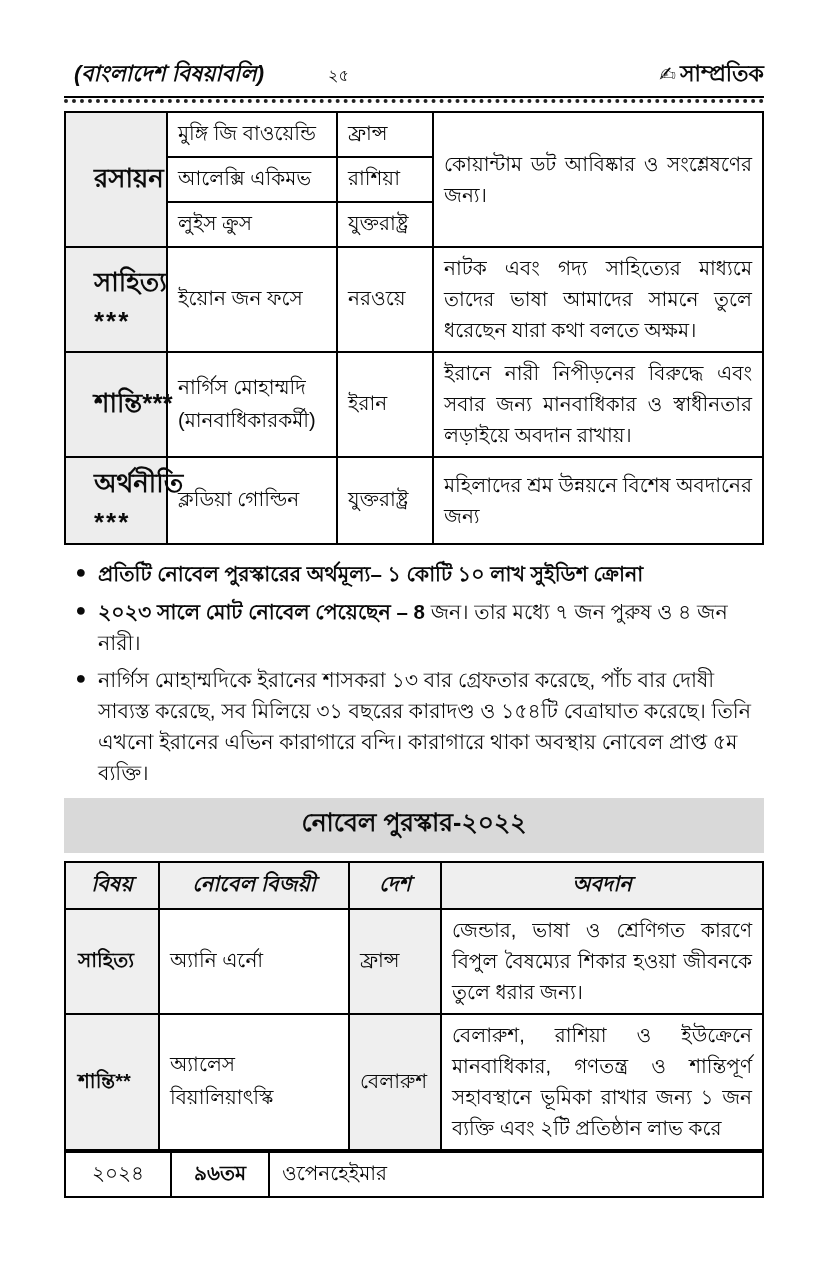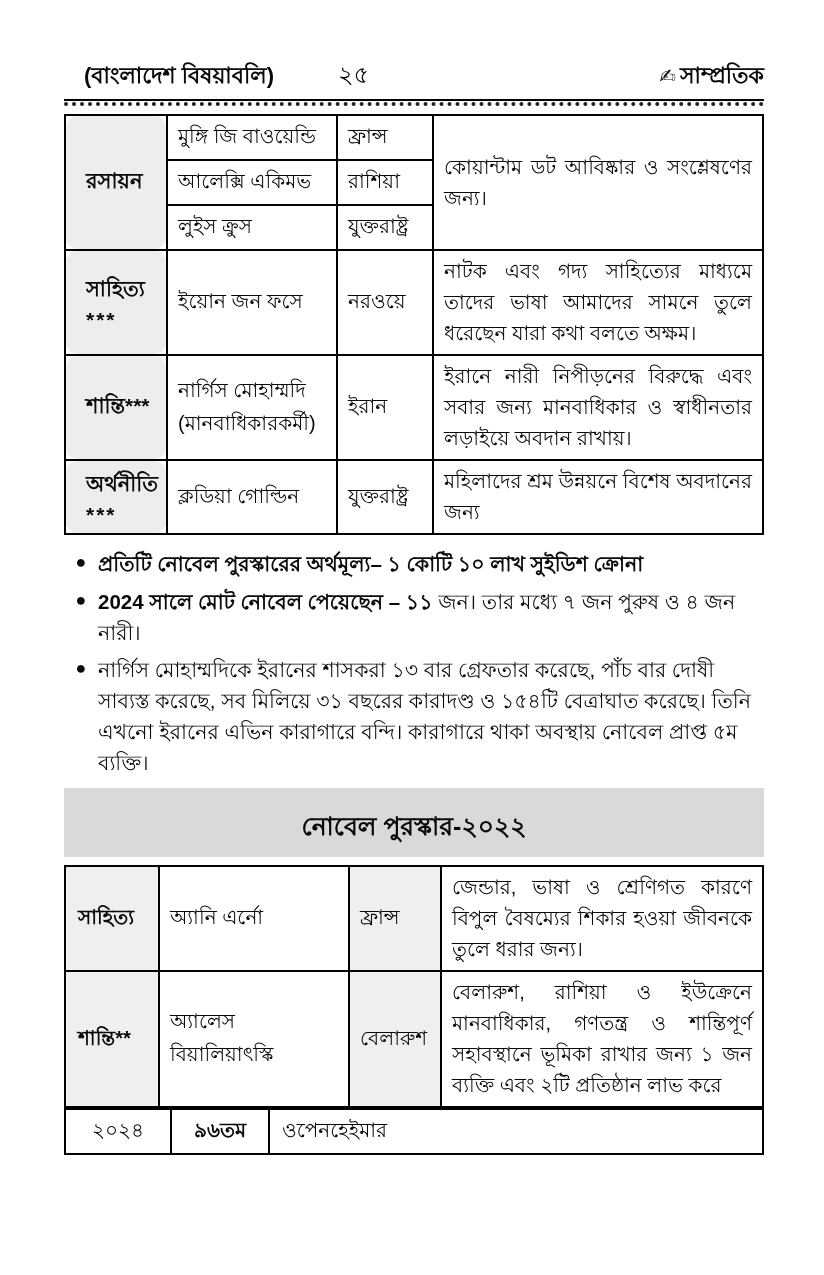--- a/index.html
+++ b/index.html
@@ -7,53 +7,53 @@
   body {
     width: 824px; height: 1275px;
     background: #ffffff; color: #0a0a0a;
     font-family: "Liberation Sans", "DejaVu Sans", sans-serif;
   }
   .page { padding: 56px 60px 0 64px; width: 824px; }
 
   
   .hdr { display:flex; align-items: baseline; font-weight: bold; }
   .hdr-title { font-size: 24px; letter-spacing: .2px; }
-  .hdr-sub { font-size: 22px; margin-left: 20px; }
-  .hdr-page { font-size: 24px; font-weight: normal; margin-left: 64px; }
+  .hdr-sub { font-size: 22px; font-style: italic; margin-left: 10px; }
+  .hdr-page { font-size: 16px; font-weight: normal; margin-left: 64px; }
   .hdr-right { margin-left: auto; font-size: 22px; display:flex; align-items: baseline; gap:4px; }
   .hdr-pen { font-size: 20px; }
   .sep-solid { border-top: 2.5px solid #000; margin-top: 3px; }
   .sep-dots  { border-bottom: 4px dotted #222; height: 5px; margin-bottom: 8px; }
 
   
   table { border-collapse: collapse; width: 700px; table-layout: fixed; }
   td, th { border: 2px solid #000; padding: 5px 10px; font-size: 20px; vertical-align: middle; }
-  .cat-cell { background: #ededed; font-weight: bold; font-size: 21px; padding-left: 20px; }
+  .cat-cell { background: #ededed; font-weight: bold; font-size: 26px; padding-left: 28px; }
   .desc-cell { line-height: 1.55; text-align: justify; }
   .stars { display:block; letter-spacing:2px; }
 
   
   .t1 .c1 { width: 102px; }
   .t1 .c2 { width: 170px; }
   .t1 .c3 { width: 96px; }
-  .t1 td { height: 34px; border-radius: 15px; }
+  .t1 td { height: 34px; }
   .t1 .tall { height: auto; }
 
   
   .bullets { margin: 14px 0 10px 0; }
   .bullet { display: flex; margin: 7px 0; font-size: 20.5px; line-height: 1.5; }
   .bullet .dot { width: 34px; text-align: center; font-size: 18px; flex: 0 0 34px; }
   .bullet .txt { flex: 1; }
   .b-bold { font-weight: bold; }
 
   
   .secbar {
     background: #d9d9d9; width: 700px;
     text-align: center; font-weight: bold; font-size: 25px;
-    padding: 19px 0 7px 0; margin: 10px 0 8px 0;
+    padding: 5px 0 7px 0; margin: 10px 0 8px 0;
   }
 
   
   .t2 .c1 { width: 94px; }
   .t2 .c2 { width: 190px; }
   .t2 .c3 { width: 92px; }
   .t2 th { background: #efefef; font-style: italic; font-weight: bold; font-size: 21px; text-align: center; }
   .t2 .shade { background: #efefef; }
   .t2 .cat2 { background: #efefef; font-weight: bold; text-align: left; padding-left: 12px; }
 
@@ -133,38 +133,44 @@
   </tbody>
     </table>
 
   <div class="bullets">
     <div class="bullet">
       <span class="dot">●</span>
       <span class="txt"><span class="b-bold">প্রতিটি নোবেল পুরস্কারের অর্থমূল্য– ১ কোটি ১০ লাখ সুইডিশ ক্রোনা</span><span></span></span>
     </div>
     <div class="bullet">
       <span class="dot">●</span>
-      <span class="txt"><span class="b-bold">2024 সালে মোট নোবেল পেয়েছেন – ১১</span><span> জন। তার মধ্যে ৭ জন পুরুষ ও ৪ জন নারী।</span></span>
+      <span class="txt"><span class="b-bold">২০২৩ সালে মোট নোবেল পেয়েছেন – 8</span><span> জন। তার মধ্যে ৭ জন পুরুষ ও ৪ জন নারী।</span></span>
     </div>
     <div class="bullet">
       <span class="dot">●</span>
       <span class="txt"><span class="b-bold"></span><span>নার্গিস মোহাম্মদিকে ইরানের শাসকরা ১৩ বার গ্রেফতার করেছে, পাঁচ বার দোষী সাব্যস্ত করেছে, সব মিলিয়ে ৩১ বছরের কারাদণ্ড ও ১৫৪টি বেত্রাঘাত করেছে। তিনি এখনো ইরানের এভিন কারাগারে বন্দি। কারাগারে থাকা অবস্থায় নোবেল প্রাপ্ত ৫ম ব্যক্তি।</span></span>
     </div>
   </div>
 
   <div class="secbar">নোবেল পুরস্কার-২০২২</div>
 
   <table class="t2">
     <colgroup>
         <col class="c1">
         <col class="c2">
         <col class="c3">
         <col>
       </colgroup>
     <tbody>
+        <tr>
+      <th>বিষয়</th>
+      <th>নোবেল বিজয়ী</th>
+      <th>দেশ</th>
+      <th>অবদান</th>
+    </tr>
     <tr>
       <td class="cat2">সাহিত্য</td>
       <td>অ্যানি এর্নো</td>
       <td class="shade">ফ্রান্স</td>
       <td class="desc-cell">জেন্ডার, ভাষা ও শ্রেণিগত কারণে বিপুল বৈষম্যের শিকার হওয়া জীবনকে তুলে ধরার জন্য।</td>
     </tr>
     <tr>
       <td class="cat2">শান্তি**</td>
       <td>অ্যালেস বিয়ালিয়াৎস্কি</td>
       <td class="shade">বেলারুশ</td>

